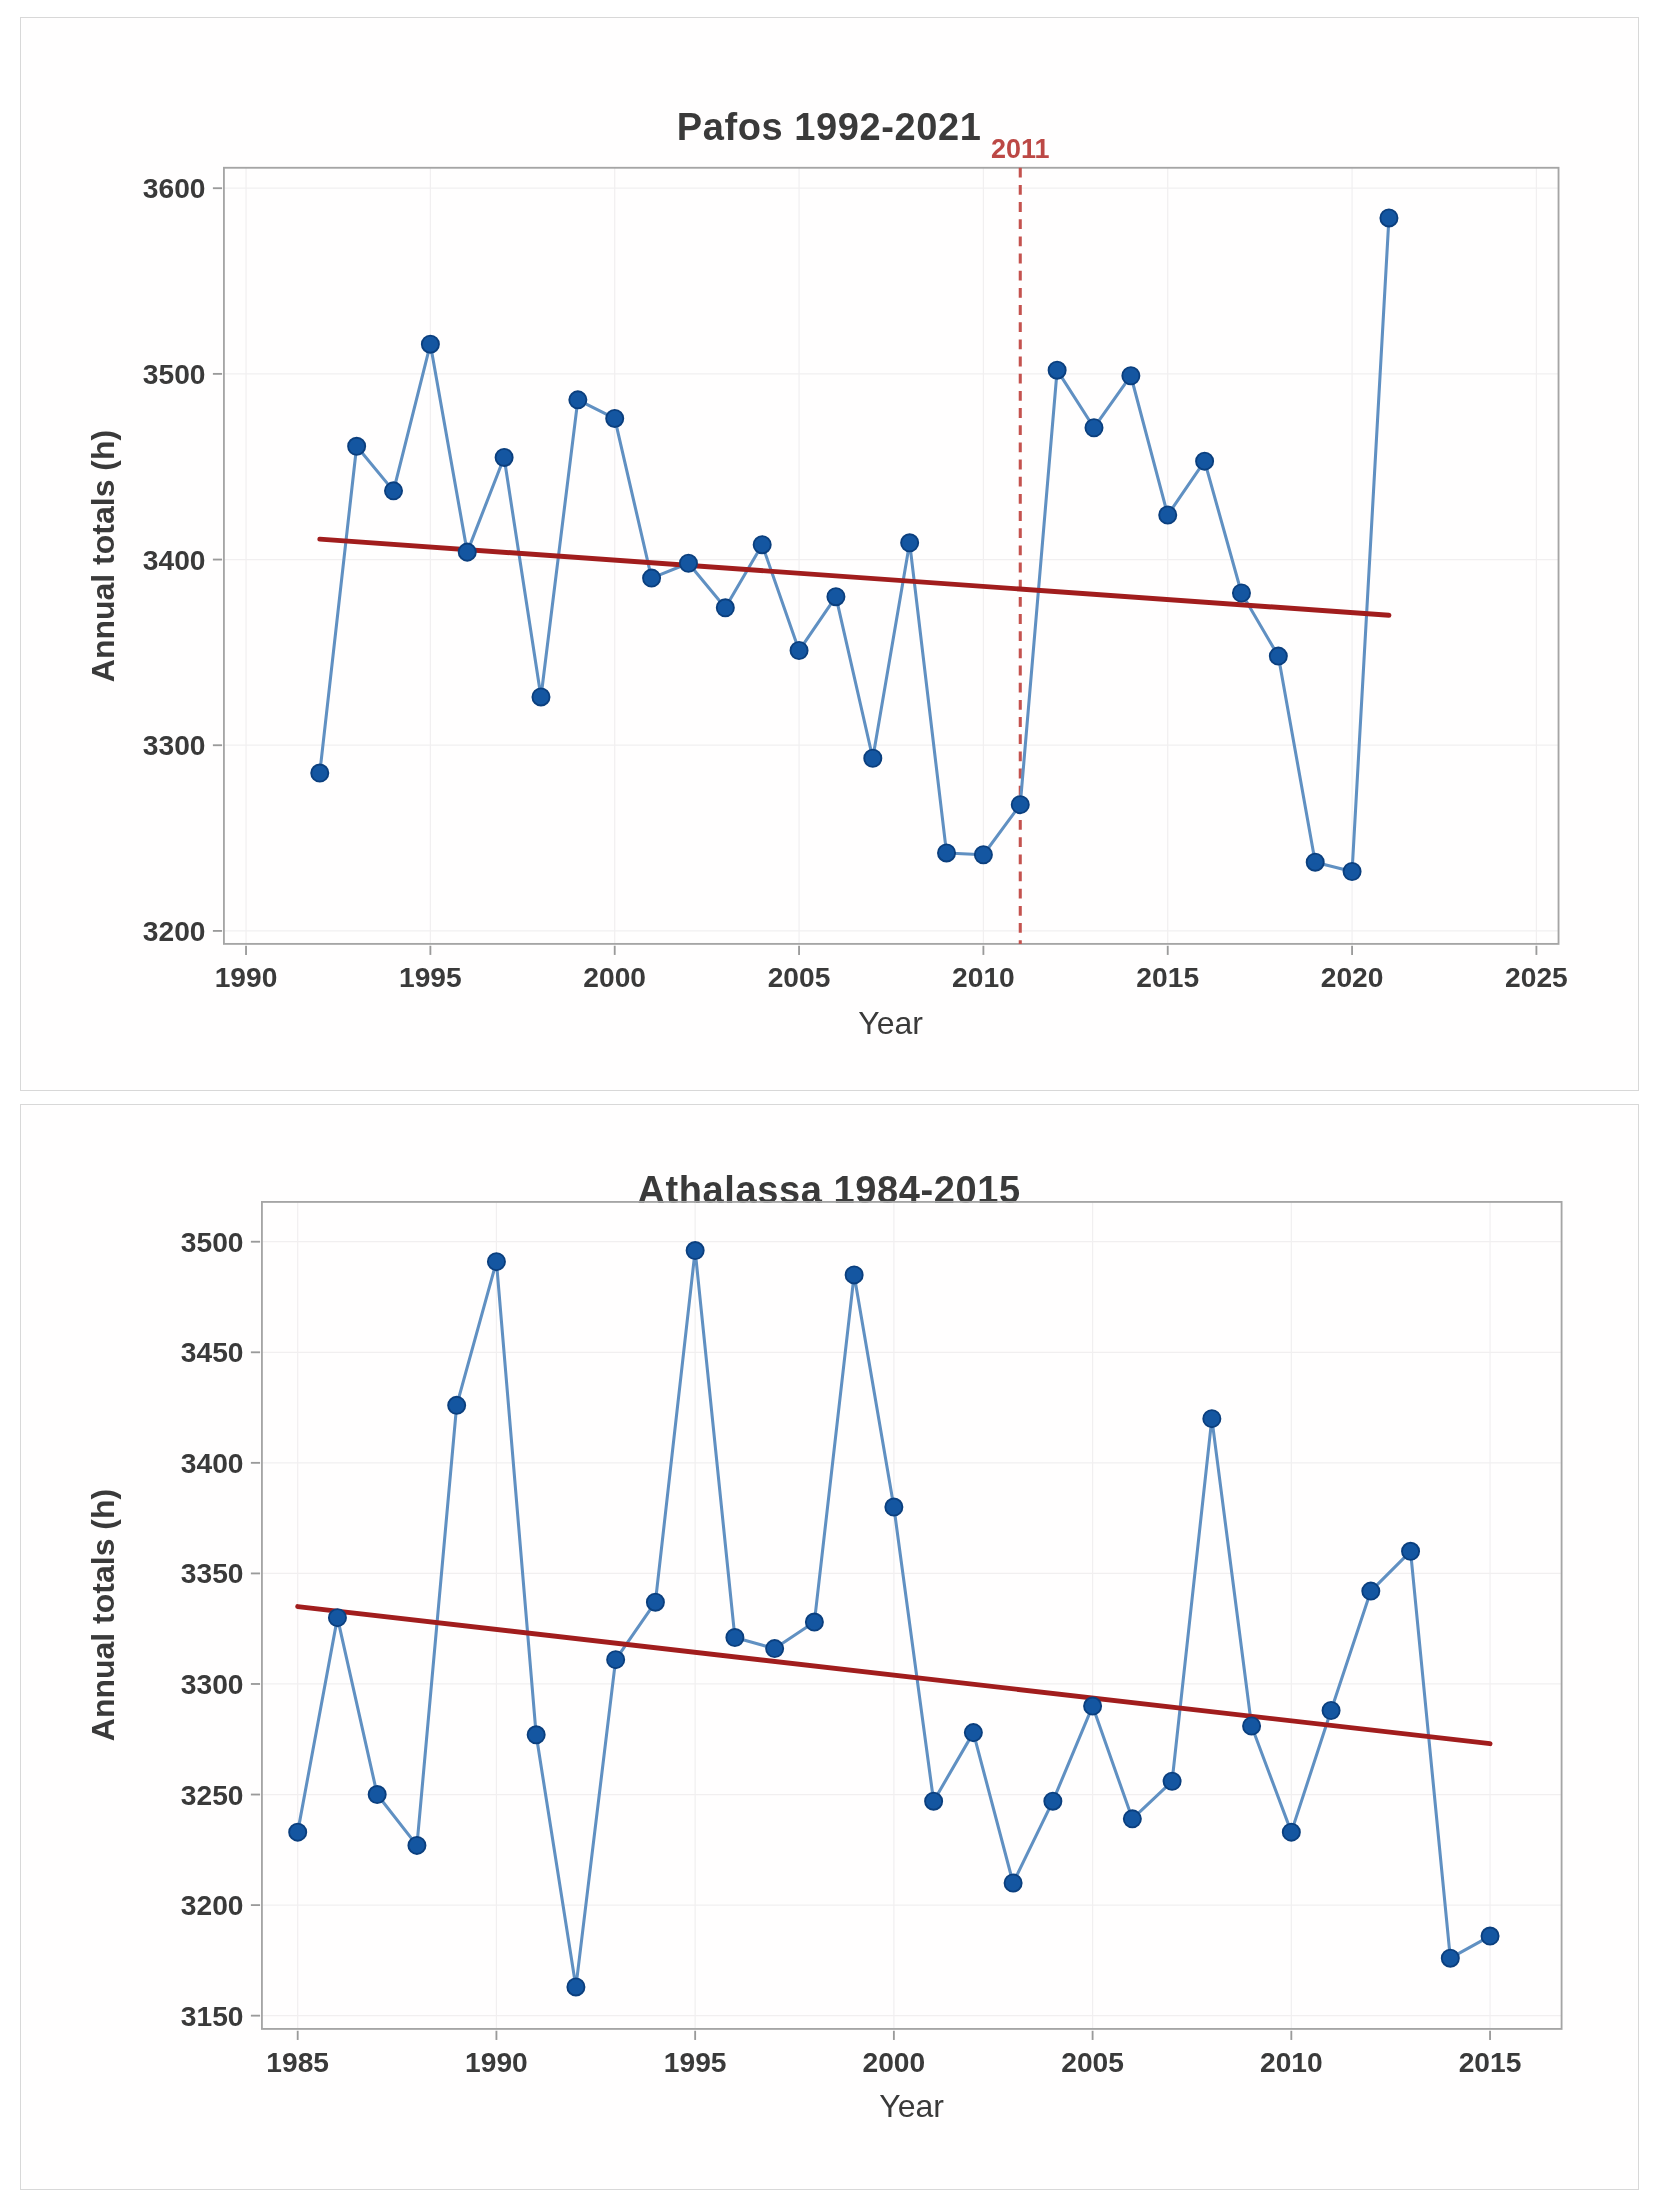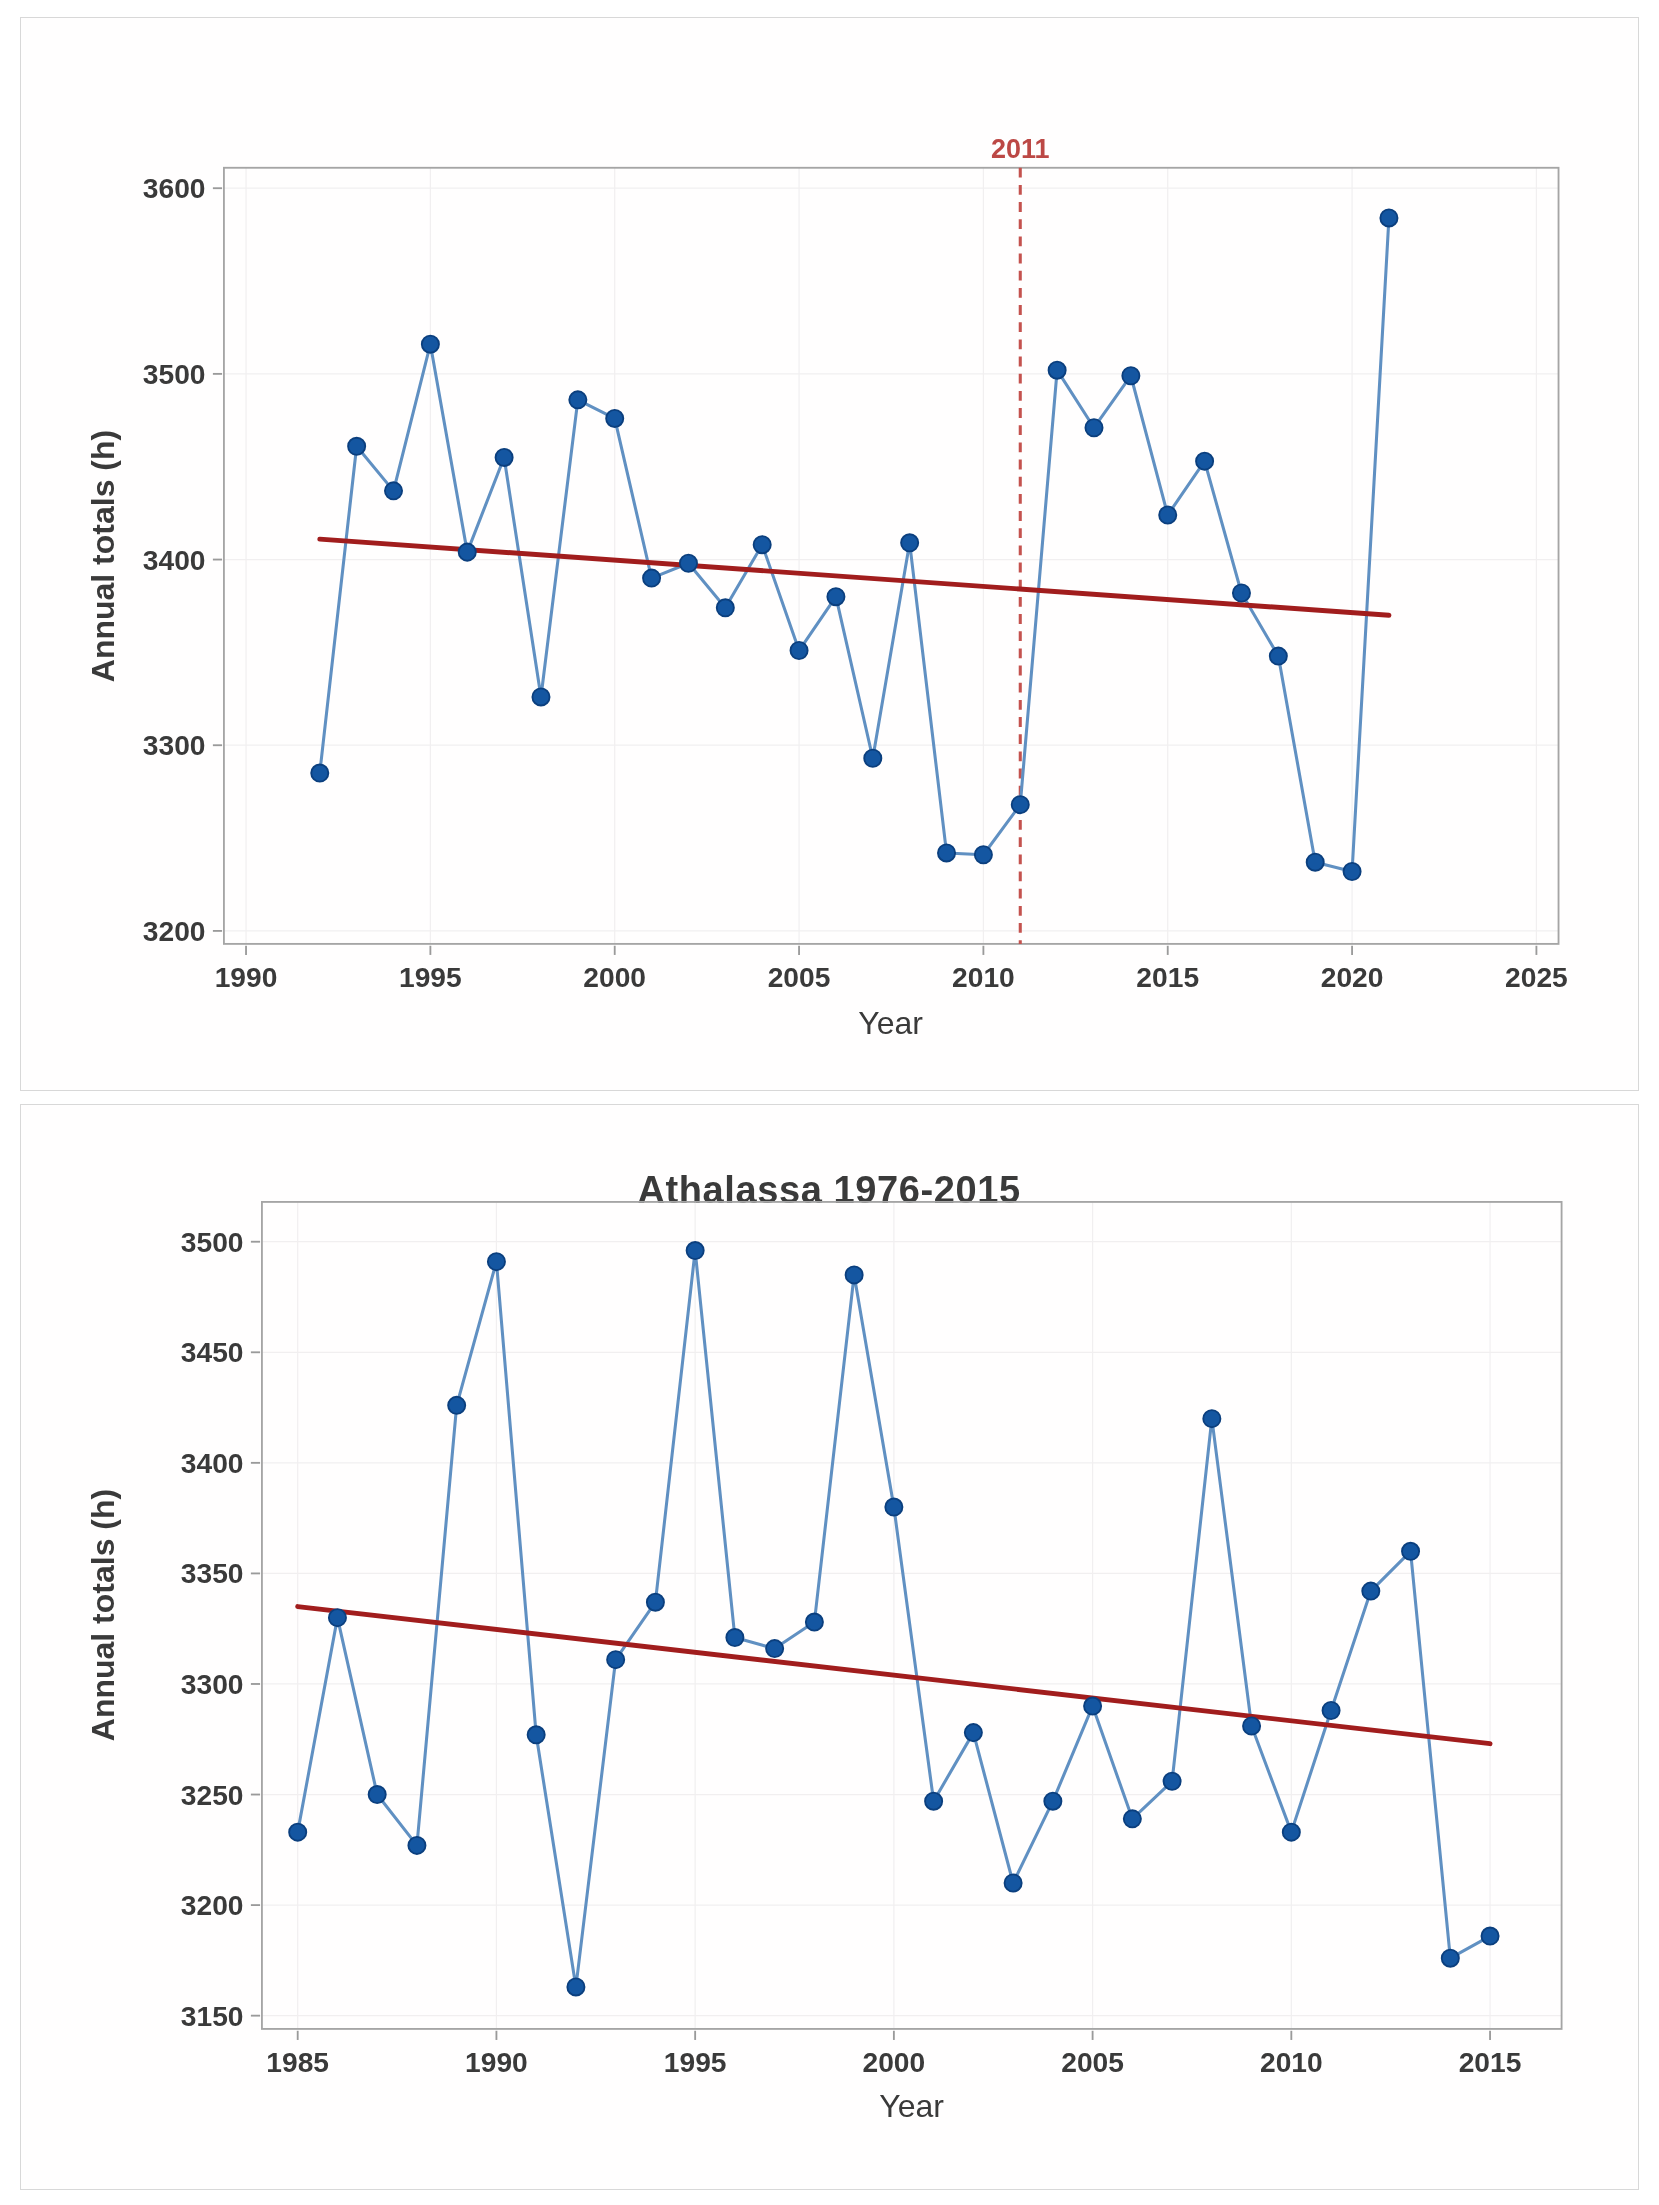--- a/index.html
+++ b/index.html
@@ -44,20 +44,21 @@
   }
   svg.plot{position:absolute;left:0;top:0;}
   svg text{font-family:"Liberation Sans","DejaVu Sans",sans-serif;}
 </style>
 </head>
 <body>
 
 <div class="page">
 
   <section class="panel" style="left: 19.6px; top: 17px; width: 1619px; height: 1074px;">
+    <h2 class="chart-title" style="top: 56px;">Pafos 1992-2021</h2>
     <div class="axis-ylabel" style="left: 82px; top: 538px;">Annual totals (h)</div>
     <div class="axis-xlabel" style="left: 870px; top: 987px;">Year</div>
     <svg class="plot" width="1616" height="1072" viewBox="0 0 2636 1748">
         <line x1="367.0828729281715" y1="244" x2="367.0828729281715" y2="1510" stroke="#f1eff0" stroke-width="2"></line>
         <line x1="667.7734806629796" y1="244" x2="667.7734806629796" y2="1510" stroke="#f1eff0" stroke-width="2"></line>
         <line x1="968.4640883977878" y1="244" x2="968.4640883977878" y2="1510" stroke="#f1eff0" stroke-width="2"></line>
         <line x1="1269.154696132596" y1="244" x2="1269.154696132596" y2="1510" stroke="#f1eff0" stroke-width="2"></line>
         <line x1="1569.845303867404" y1="244" x2="1569.845303867404" y2="1510" stroke="#f1eff0" stroke-width="2"></line>
         <line x1="1870.5359116022123" y1="244" x2="1870.5359116022123" y2="1510" stroke="#f1eff0" stroke-width="2"></line>
         <line x1="2171.2265193370204" y1="244" x2="2171.2265193370204" y2="1510" stroke="#f1eff0" stroke-width="2"></line>
@@ -125,21 +126,21 @@
         <line x1="313" y1="883.0574162679426" x2="328" y2="883.0574162679426" stroke="#9a9a9a" stroke-width="3"></line>
         <text x="301" y="883.0574162679426" text-anchor="end" dominant-baseline="central" font-size="46" font-weight="600" fill="#3a3a3a">3400</text>
         <line x1="313" y1="580.1866028708134" x2="328" y2="580.1866028708134" stroke="#9a9a9a" stroke-width="3"></line>
         <text x="301" y="580.1866028708134" text-anchor="end" dominant-baseline="central" font-size="46" font-weight="600" fill="#3a3a3a">3500</text>
         <line x1="313" y1="277.31578947368416" x2="328" y2="277.31578947368416" stroke="#9a9a9a" stroke-width="3"></line>
         <text x="301" y="277.31578947368416" text-anchor="end" dominant-baseline="central" font-size="46" font-weight="600" fill="#3a3a3a">3600</text>
       </svg>
   </section>
 
   <section class="panel" style="left: 19.6px; top: 1104px; width: 1619px; height: 1086px;">
-    <h2 class="chart-title" style="top: 32px;">Athalassa 1976-2015</h2>
+    <h2 class="chart-title" style="top: 32px;">Athalassa 1984-2015</h2>
     <div class="axis-ylabel" style="left: 82px; top: 510px;">Annual totals (h)</div>
     <div class="axis-xlabel" style="left: 891px; top: 983px;">Year</div>
     <svg class="plot" width="1616" height="1084" viewBox="0 0 2636 1768">
         <line x1="451.34862385321685" y1="158" x2="451.34862385321685" y2="1507" stroke="#f1eff0" stroke-width="2"></line>
         <line x1="775.5076452599442" y1="158" x2="775.5076452599442" y2="1507" stroke="#f1eff0" stroke-width="2"></line>
         <line x1="1099.6666666666715" y1="158" x2="1099.6666666666715" y2="1507" stroke="#f1eff0" stroke-width="2"></line>
         <line x1="1423.8256880733989" y1="158" x2="1423.8256880733989" y2="1507" stroke="#f1eff0" stroke-width="2"></line>
         <line x1="1747.9847094801264" y1="158" x2="1747.9847094801264" y2="1507" stroke="#f1eff0" stroke-width="2"></line>
         <line x1="2072.1437308868535" y1="158" x2="2072.1437308868535" y2="1507" stroke="#f1eff0" stroke-width="2"></line>
         <line x1="2396.302752293581" y1="158" x2="2396.302752293581" y2="1507" stroke="#f1eff0" stroke-width="2"></line>

